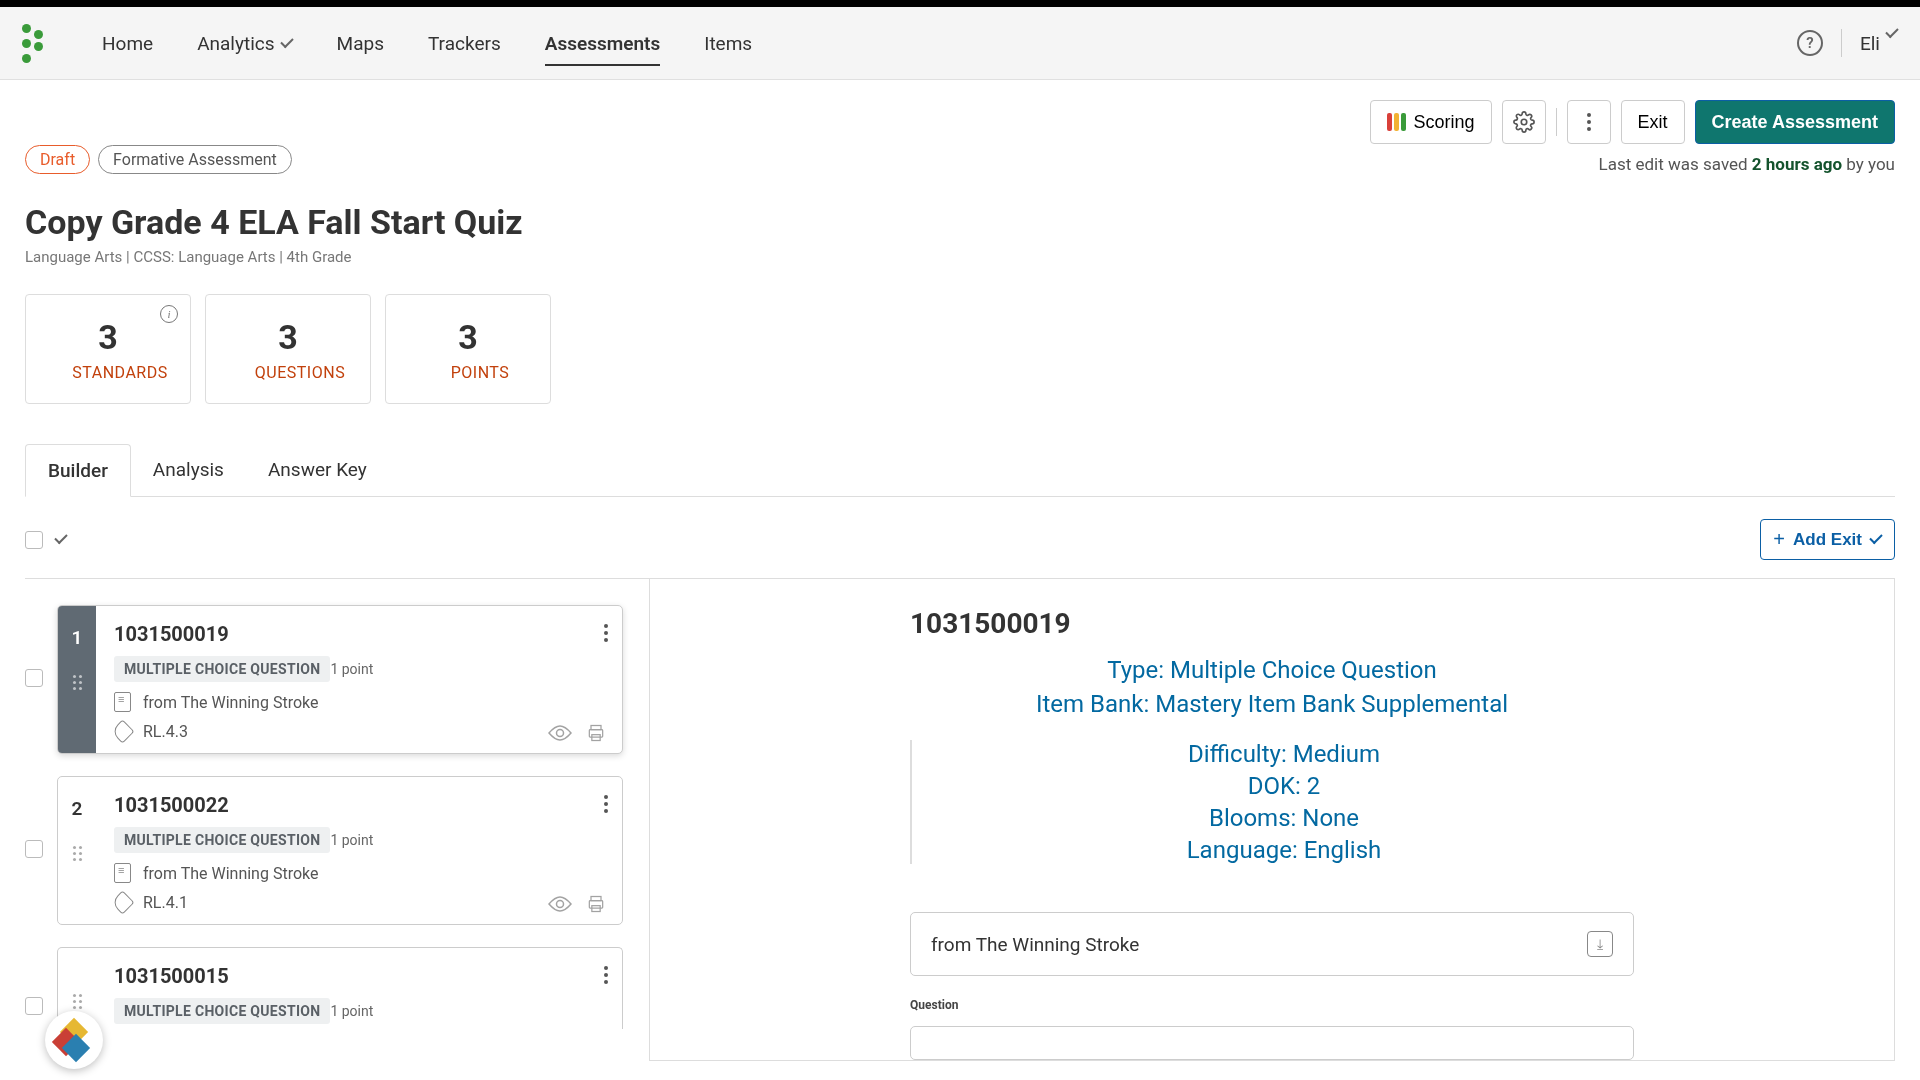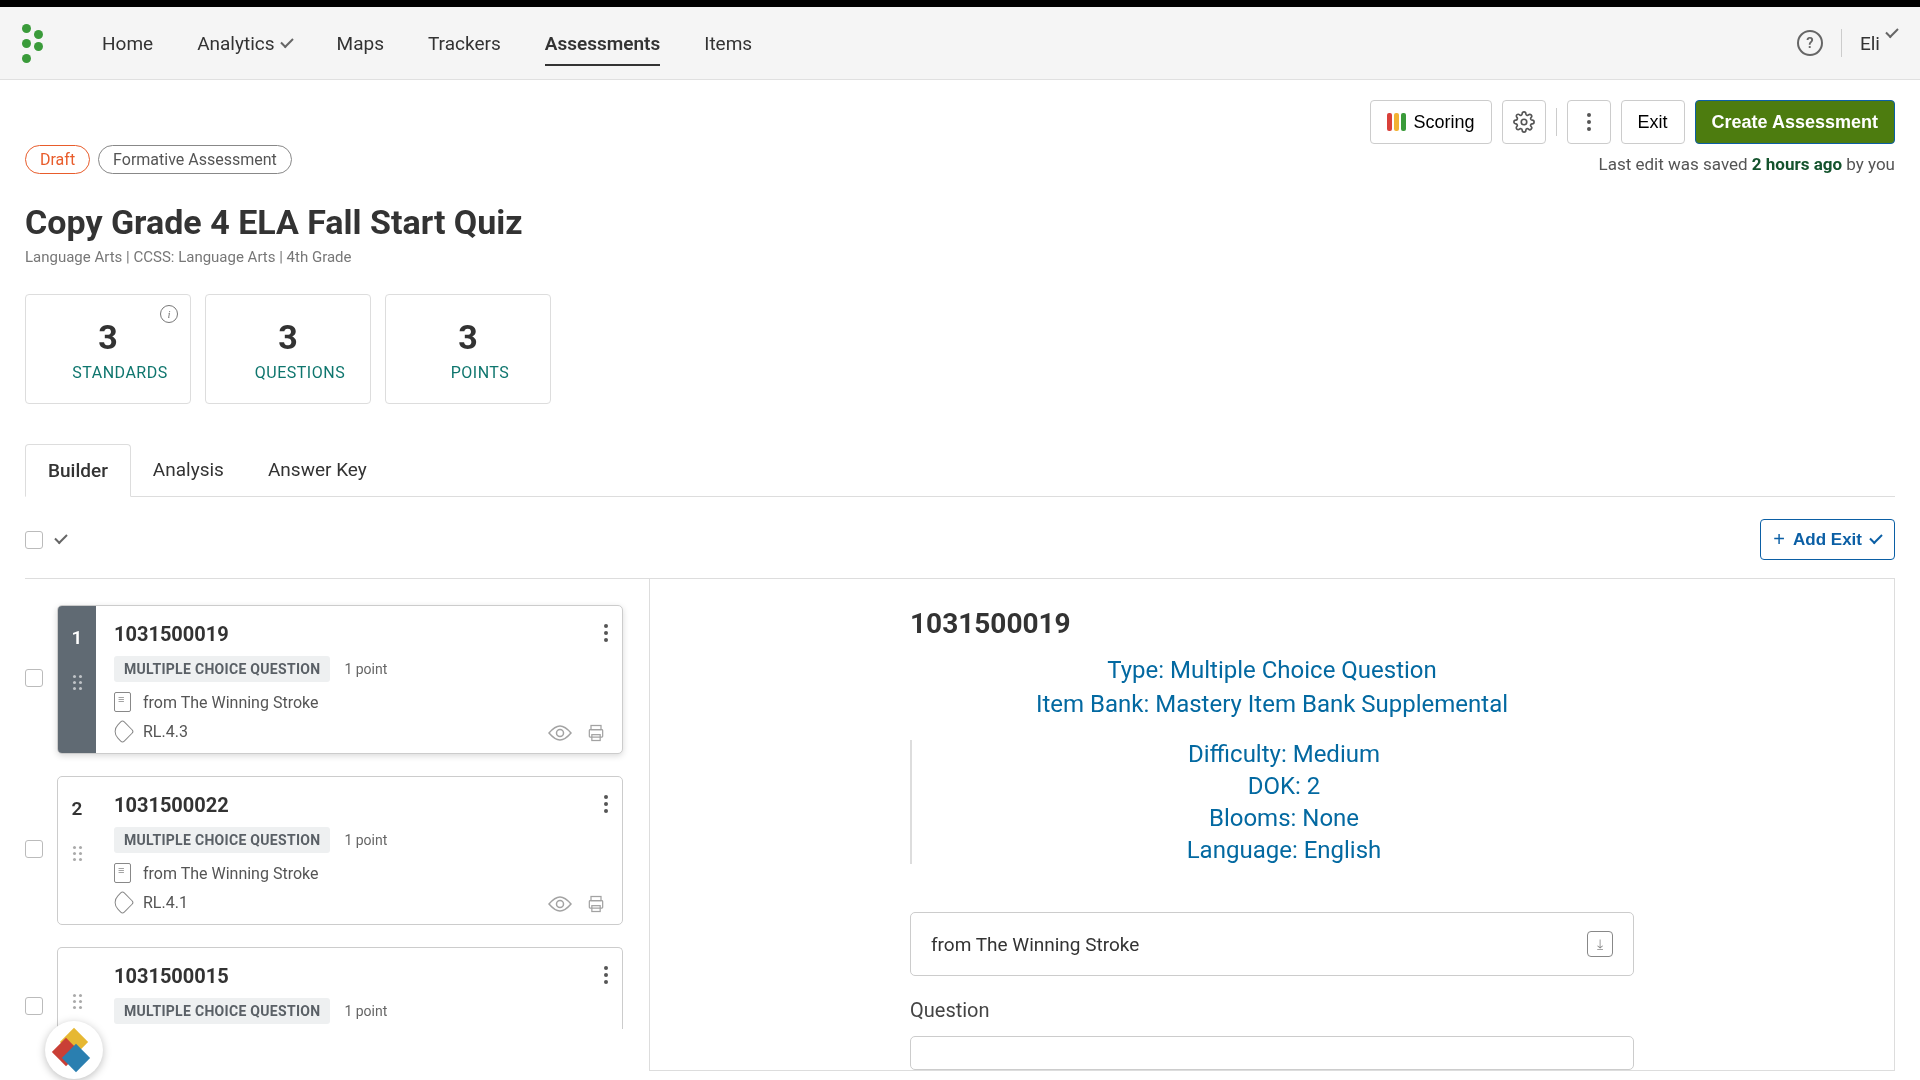--- a/index.html
+++ b/index.html
@@ -21,40 +21,40 @@
 .user-menu { display: flex; align-items: flex-start; gap: 6px; font-size: 19px; cursor: pointer; }
 
 .page { padding: 20px 25px; }
 .row-top { display: flex; align-items: flex-end; justify-content: space-between; margin-bottom: 8px; }
 .badges { display: flex; gap: 8px; }
 .badge { border: 1px solid; border-radius: 18px; padding: 4px 14px; font-size: 16px; }
 .badge-draft { border-color: #e85c2b; color: #e85c2b; }
 .badge-fa { border-color: #888; color: #555; }
 .actions { display: flex; align-items: center; gap: 10px; }
 .btn { border: 1px solid #ccc; background: #fff; border-radius: 4px; padding: 10px 16px; font-size: 18px; display: inline-flex; align-items: center; gap: 8px; cursor: pointer; height: 44px; font-weight: 500; }
-.btn-primary { background: #4d7c0f; color: #fff; border-color: #0b5fa5; font-weight: 600; }
+.btn-primary { background: #0f766e; color: #fff; border-color: #0b5fa5; font-weight: 600; }
 .btn-icon { padding: 10px; width: 44px; justify-content: center; }
 .scoring-bars { display: flex; gap: 2px; }
 .sb { width: 5px; height: 18px; border-radius: 2px; }
 .sb1 { background: #d9403a; }
 .sb2 { background: #f2b233; }
 .sb3 { background: #3a9b3a; }
 .gear-svg { width: 22px; height: 22px; }
 .dots-v { display: flex; flex-direction: column; gap: 3px; align-items: center; }
 .dots-v span { width: 4px; height: 4px; background: #555; border-radius: 50%; }
 .last-edit { text-align: right; color: #555; font-size: 17px; margin-top: 10px; }
 .last-edit b { font-weight: 700; color: #14532d; }
 
 .title { font-size: 34px; font-weight: 700; margin-top: 28px; }
 .meta { color: #777; font-size: 15px; margin-top: 6px; }
 
 .stat-cards { display: flex; gap: 14px; margin-top: 28px; }
 .stat-card { border: 1px solid #ddd; border-radius: 4px; width: 166px; height: 110px; display: flex; flex-direction: column; align-items: center; justify-content: center; position: relative; }
 .stat-num { font-size: 34px; font-weight: 700; }
-.stat-label { font-size: 16px; letter-spacing: 0.5px; color: #0f766e; margin-top: 6px; margin-left: 24px; }
+.stat-label { font-size: 16px; letter-spacing: 0.5px; color: #c2410c; margin-top: 6px; margin-left: 24px; }
 .info-i { position: absolute; top: 10px; right: 12px; width: 18px; height: 18px; border: 1.5px solid #777; border-radius: 50%; display: flex; align-items: center; justify-content: center; font-size: 11px; font-style: italic; color: #777; font-family: serif; }
 
 .tabs { display: flex; border-bottom: 1px solid #ddd; margin-top: 40px; }
 .tab { padding: 14px 22px; font-size: 19px; cursor: pointer; color: #333; }
 .tab.active { border: 1px solid #ddd; border-bottom: 1px solid #fff; border-radius: 4px 4px 0 0; margin-bottom: -1px; font-weight: 500; }
 
 .toolbar-row { display: flex; align-items: center; justify-content: space-between; margin-top: 18px; padding: 4px 0 18px 0; }
 .toolbar-left { display: flex; align-items: center; gap: 12px; }
 .checkbox { width: 18px; height: 18px; border: 1.5px solid #bbb; border-radius: 3px; cursor: pointer; }
 .add-item-btn { border: 1px solid #0b5fa5; color: #0b5fa5; background: #fff; border-radius: 4px; padding: 8px 12px; font-size: 17px; display: inline-flex; align-items: center; gap: 8px; cursor: pointer; font-weight: 600; }
@@ -69,21 +69,21 @@
 .item-card { flex: 1; border: 1px solid #ccc; border-radius: 5px; display: flex; overflow: hidden; background: #fff; }
 .item-card.selected { box-shadow: 0 2px 6px rgba(0,0,0,0.15); }
 .item-num { width: 38px; display: flex; flex-direction: column; align-items: center; padding: 20px 0; font-size: 19px; font-weight: 600; gap: 26px; }
 .item-num.dark { background: #606a73; color: #fff; }
 .drag-handle { display: grid; grid-template-columns: 3px 3px; gap: 3px; }
 .drag-handle span { width: 3px; height: 3px; background: #aaa; border-radius: 50%; }
 .item-num.dark .drag-handle span { background: rgba(255,255,255,0.6); }
 .item-body { flex: 1; padding: 16px 18px 12px 18px; position: relative; }
 .item-id { font-size: 20px; font-weight: 700; }
 .item-menu { position: absolute; top: 18px; right: 14px; cursor: pointer; }
-.type-row { display: flex; align-items: center; gap: 14px; margin-top: 10px; }
+.type-row { display: flex; align-items: center; margin-top: 10px; }
 .type-pill { background: #eef0f1; color: #5a6066; font-size: 14px; font-weight: 700; letter-spacing: 0.3px; padding: 5px 10px; border-radius: 3px; }
 .points-txt { color: #666; font-size: 14px; }
 .passage-row, .std-row { display: flex; align-items: center; gap: 12px; margin-top: 10px; color: #555; font-size: 16px; }
 .doc-ic { width: 17px; height: 20px; border: 1.5px solid #888; border-radius: 2px; position: relative; }
 .doc-ic::after { content: "≡"; position: absolute; top: 0px; left: 3px; font-size: 11px; color: #888; }
 .tag-ic { width: 17px; height: 17px; border: 1.5px solid #888; border-radius: 3px 3px 3px 10px; transform: rotate(45deg); }
 .card-foot-icons { position: absolute; bottom: 10px; right: 14px; display: flex; gap: 12px; }
 .mini-ic { width: 24px; height: 20px; opacity: 0.6; cursor: pointer; }
 .eye-svg, .print-svg { width: 24px; height: 20px; }
 
@@ -93,21 +93,21 @@
 .fl-inner .d2 { position: absolute; top: 12px; left: 2px; width: 20px; height: 20px; background: #c93f36; transform: rotate(45deg); }
 .fl-inner .d3 { position: absolute; top: 18px; left: 12px; width: 20px; height: 20px; background: #2a7fb0; transform: rotate(45deg); }
 
 .detail { padding: 0 260px 0 260px; }
 .detail-id { font-size: 28px; font-weight: 700; margin-bottom: 16px; }
 .detail-line { font-size: 24px; color: #0369a1; margin-bottom: 6px; text-align: center; }
 .attrs { border-left: 2px solid #ddd; padding-left: 22px; margin-top: 22px; }
 .attrs .detail-line { margin-bottom: 4px; }
 .passage-box { border: 1px solid #ccc; border-radius: 5px; padding: 18px 20px; margin-top: 48px; display: flex; justify-content: space-between; align-items: center; font-size: 19px; }
 .expand-ic { width: 26px; height: 26px; border: 1.5px solid #888; border-radius: 4px; display: flex; align-items: center; justify-content: center; font-size: 14px; color: #888; cursor: pointer; }
-.q-heading { font-size: 20px; font-weight: 400; margin-top: 22px; color: #444; }
+.q-heading { font-size: 12px; font-weight: 700; margin-top: 22px; color: #444; }
 .q-box { border: 1px solid #ccc; border-radius: 5px; padding: 22px 20px 8px 20px; margin-top: 14px; min-height: 34px; font-size: 19px; font-weight: 700; color: #333; overflow: hidden; }
 
 
 html { overflow: hidden; }
 .canvas { width: 1920px; height: 1080px; transform-origin: top left; }
 </style>
 </head>
 <body>
 
 <div class="canvas">

